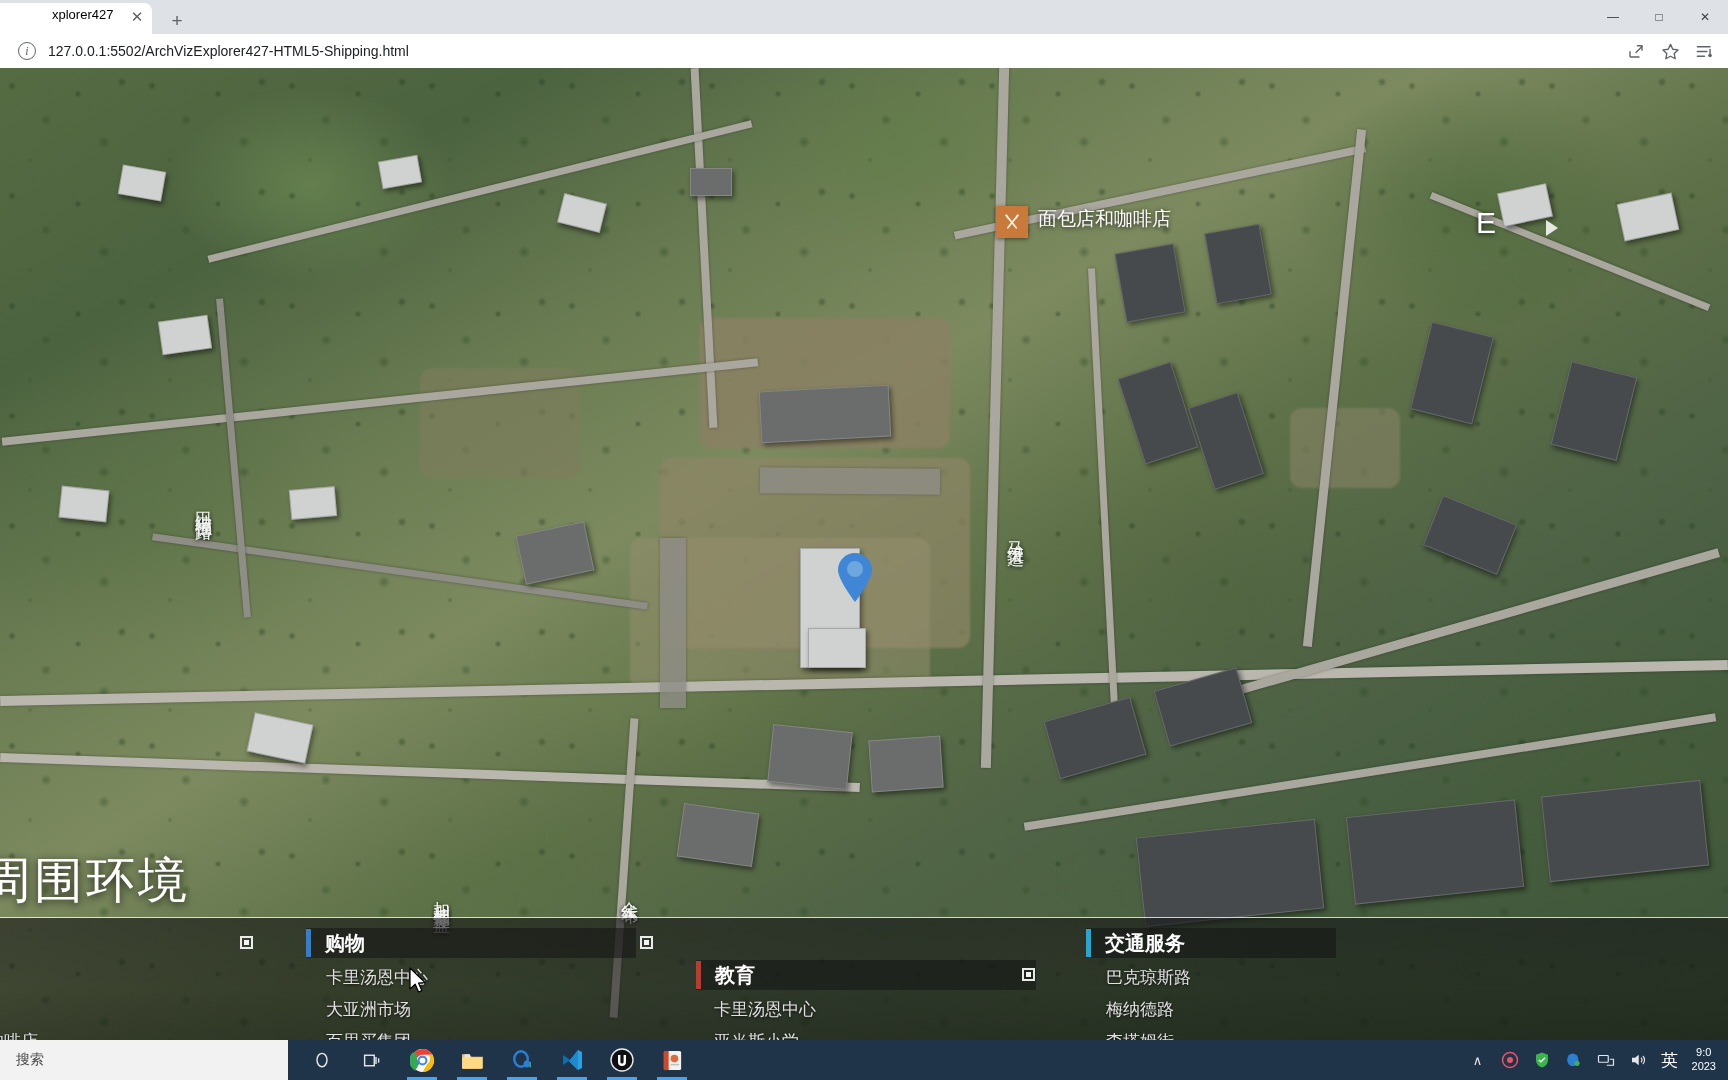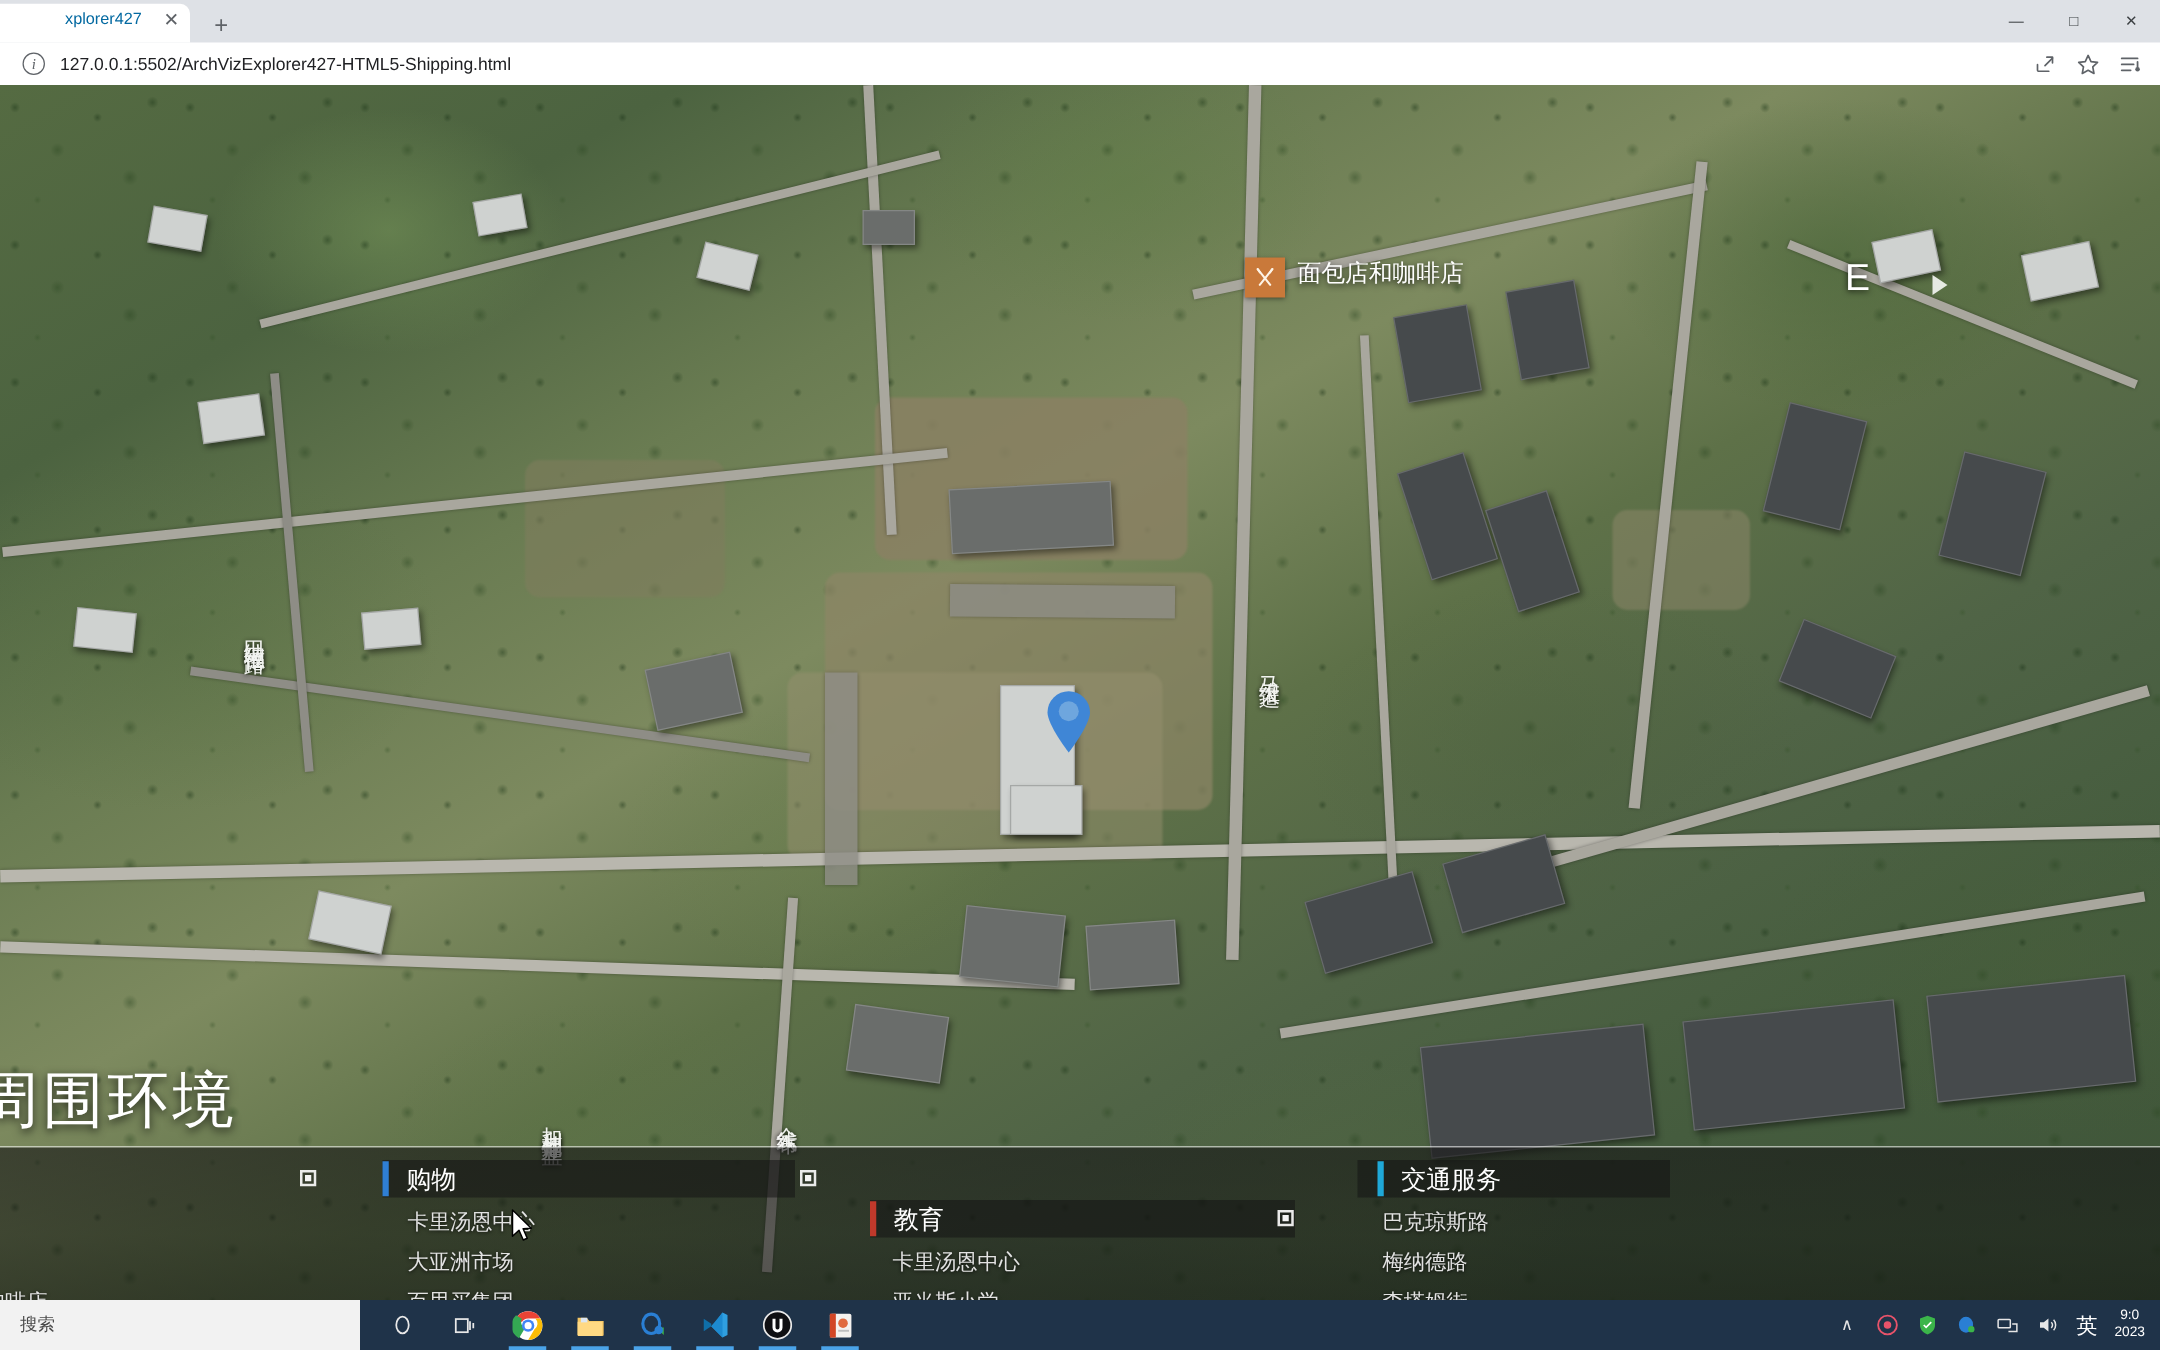--- a/index.html
+++ b/index.html
@@ -12,21 +12,21 @@
 
   
   #browser-chrome { position:absolute; left:0; top:0; width:1728px; height:68px; background:#dee1e6; z-index:50; }
   #tabstrip { position:absolute; left:0; top:0; width:1728px; height:34px; background:#dee1e6; }
   #tab-active {
     position:absolute; left:-48px; top:3px; width:200px; height:31px;
     background:#fff; border-radius:8px 8px 0 0; display:flex; align-items:center;
   }
   #tab-title {
     position:absolute; left:52px; top:7px; width:92px;
-    font-size:13px; color:#0369a1; white-space:nowrap; overflow:hidden;
+    font-size:13px; color:#000000; white-space:nowrap; overflow:hidden;
   }
   #tab-close {
     position:absolute; left:128px; top:7px; width:18px; height:18px;
     display:flex; align-items:center; justify-content:center;
     font-size:15px; color:#5f6368; line-height:1; cursor:pointer;
   }
   #tab-new {
     position:absolute; left:165px; top:8px; width:24px; height:24px;
     display:flex; align-items:center; justify-content:center;
     font-size:19px; color:#5f6368; line-height:1; cursor:pointer; font-weight:300;
@@ -140,21 +140,21 @@
   .cat-col.c1 { width:390px; }
   .cat-col.c2 { width:392px; }
   .cat-col.c3 { width:390px;margin-top:32px; }
   .cat-col.c4 { width:254px; }
 
   .cat-head {
     position:absolute; top:10px; height:30px; display:flex; align-items:center;
     background:rgba(20,20,20,.55); cursor:pointer;
   }
   .cat-accent { width:5px; height:28px; flex:none; }
-  .cat-title { color:#fff; font-size:20px; margin-left:14px; white-space:nowrap; }
+  .cat-title { color:#fff; font-size:20px; margin-left:14px; white-space:nowrap;font-weight:bold; }
   .cat-sqr {
     position:absolute; width:13px; height:13px; border:2px solid rgba(255,255,255,.9);
     display:flex; align-items:center; justify-content:center; cursor:pointer;
   }
   .cat-sqr i { display:block; width:5px; height:5px; background:rgba(255,255,255,.95); }
 
   .cat-items { position:absolute; top:48px; display:flex; flex-direction:column; gap:9px; }
   .cat-item { color:#e2e2e2; font-size:17px; white-space:nowrap; cursor:pointer; text-shadow:0 1px 3px rgba(0,0,0,.8); }
 
   
@@ -352,21 +352,21 @@
           <i></i>
         </div>
       <div class="cat-items" style="left:22px;">
         <div class="cat-item">卡里汤恩中心</div>
         <div class="cat-item">亚当斯小学</div>
         <div class="cat-item">高中</div>
       </div>
     </div>
 
     <div class="cat-col c4">
-      <div class="cat-head" style="left:4px;width:250px;padding-left:16px;">
+      <div class="cat-head" style="left:4px;width:250px;">
         <div class="cat-accent" style="background:#1fa8d8;"></div>
         <div class="cat-title">交通服务</div>
       </div>
       <div class="cat-items" style="left:24px;">
         <div class="cat-item">巴克琼斯路</div>
         <div class="cat-item">梅纳德路</div>
         <div class="cat-item">查塔姆街</div>
       </div>
     </div>
   </div>

